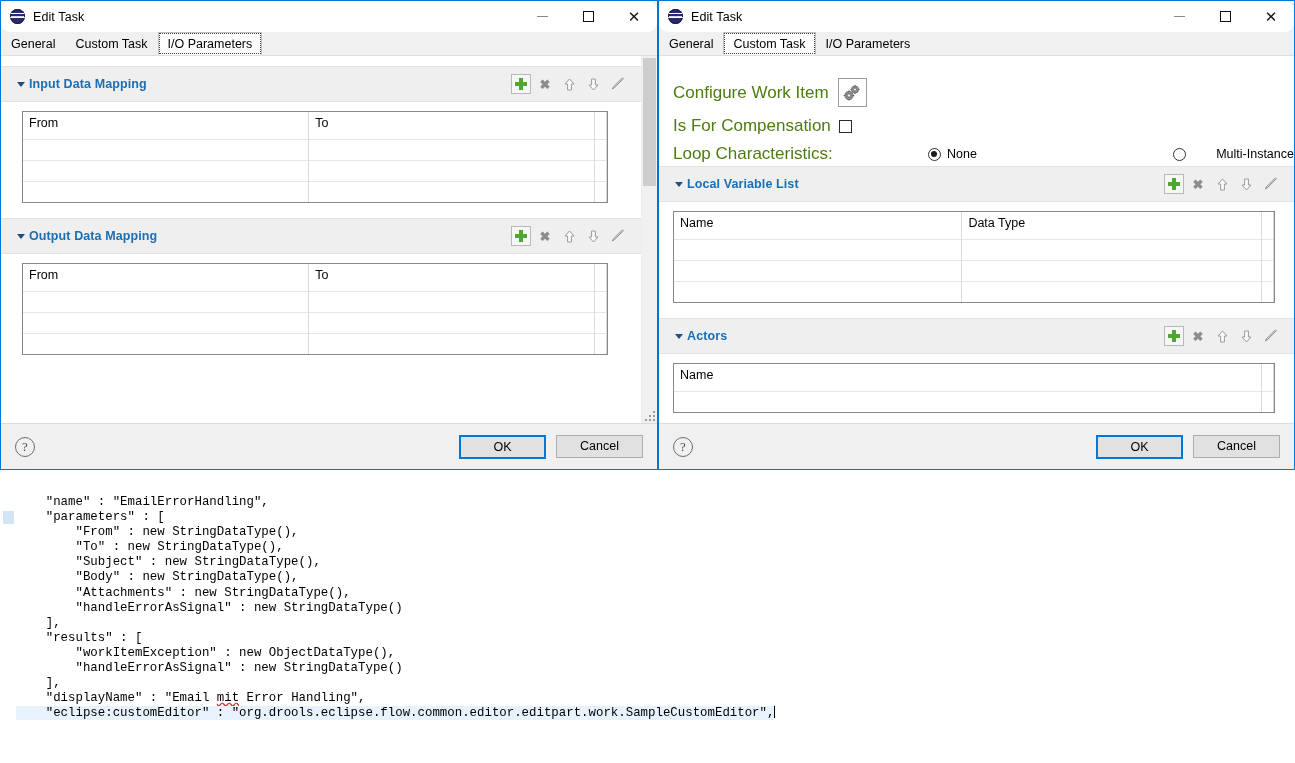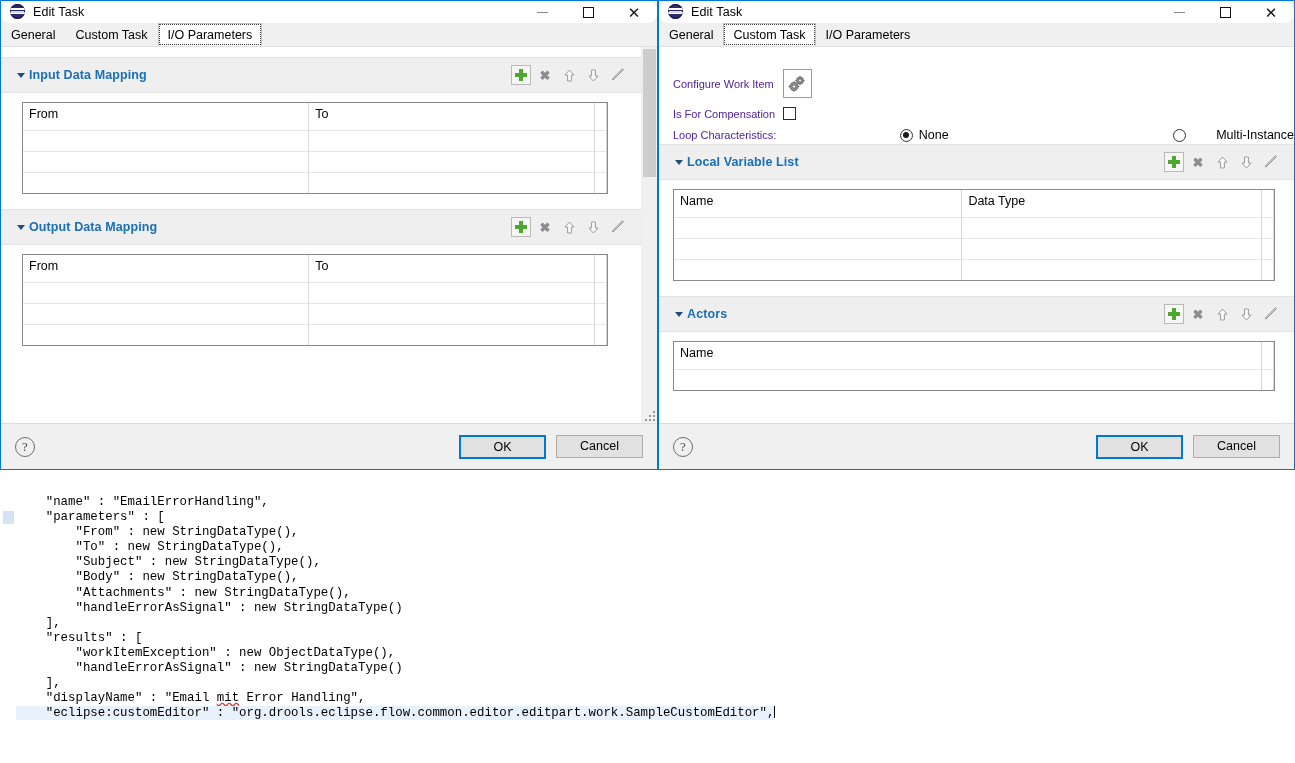--- a/index.html
+++ b/index.html
@@ -16,21 +16,21 @@
   .dialog {
     position: absolute;
     background: #f0f0f0;
     border: 1px solid #0078d7;
     display: flex; flex-direction: column;
   }
   #dlg-left  { left: 0px;   top: 0px; width: 658px; height: 470px; }
   #dlg-right { left: 658px; top: 0px; width: 637px; height: 470px; }
 
   .titlebar {
-    height: 22px; background: #ffffff;
+    height: 31px; background: #ffffff;
     display: flex; align-items: center;
     flex: none;
     border-radius: 9px;
   }
   .title-icon { width: 16px; height: 16px; margin-left: 9px; margin-right: 7px; position: relative; flex:none; }
   .globe {
     width:15px; height:15px; border-radius:50%;
     background: #2b2b6b;
     position:relative; overflow:hidden;
     box-shadow: inset 0 0 0 1px #1a1a4d;
@@ -138,21 +138,21 @@
   .tbl th:last-child { border-right: 1px solid #d9d9d9; }
   .tbl td {
     height: 21px; border-top: 1px solid #e6e6e6; border-right:1px solid #d9d9d9;
     background:#fff;
   }
   .colpad { width: 12px; }
 
   
   .attr-body { padding: 12px 0 0 14px; font-size:12.5px; color:#000; }
   .row { display:flex; align-items:center; margin-bottom: 9px; }
-  .lbl { font-size:11px; color:#4c1d95; }
+  .lbl { font-size:17px; color:#4d7c0f; }
   .gear-btn {
     width:29px; height:29px; border:1px solid #9a9a9a; background:#fff;
     display:flex; align-items:center; justify-content:center; margin-left:9px;
   }
   .chk {
     width:13px; height:13px; border:1px solid #2b2b2b; background:#fff; margin-left:8px; flex:none;
   }
   .radio-outer {
     width:13px; height:13px; border:1.4px solid #333; border-radius:50%;
     display:inline-flex; align-items:center; justify-content:center; flex:none;

